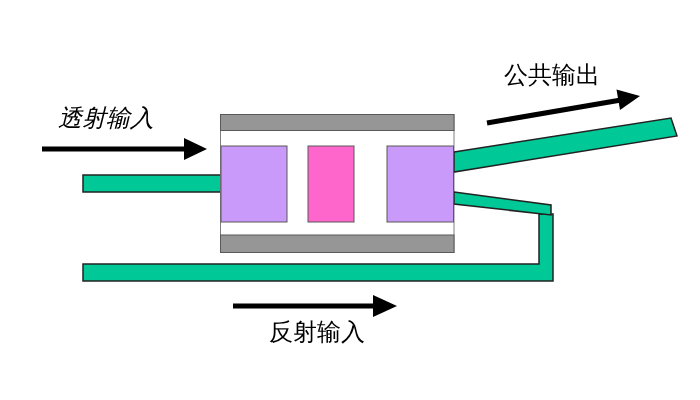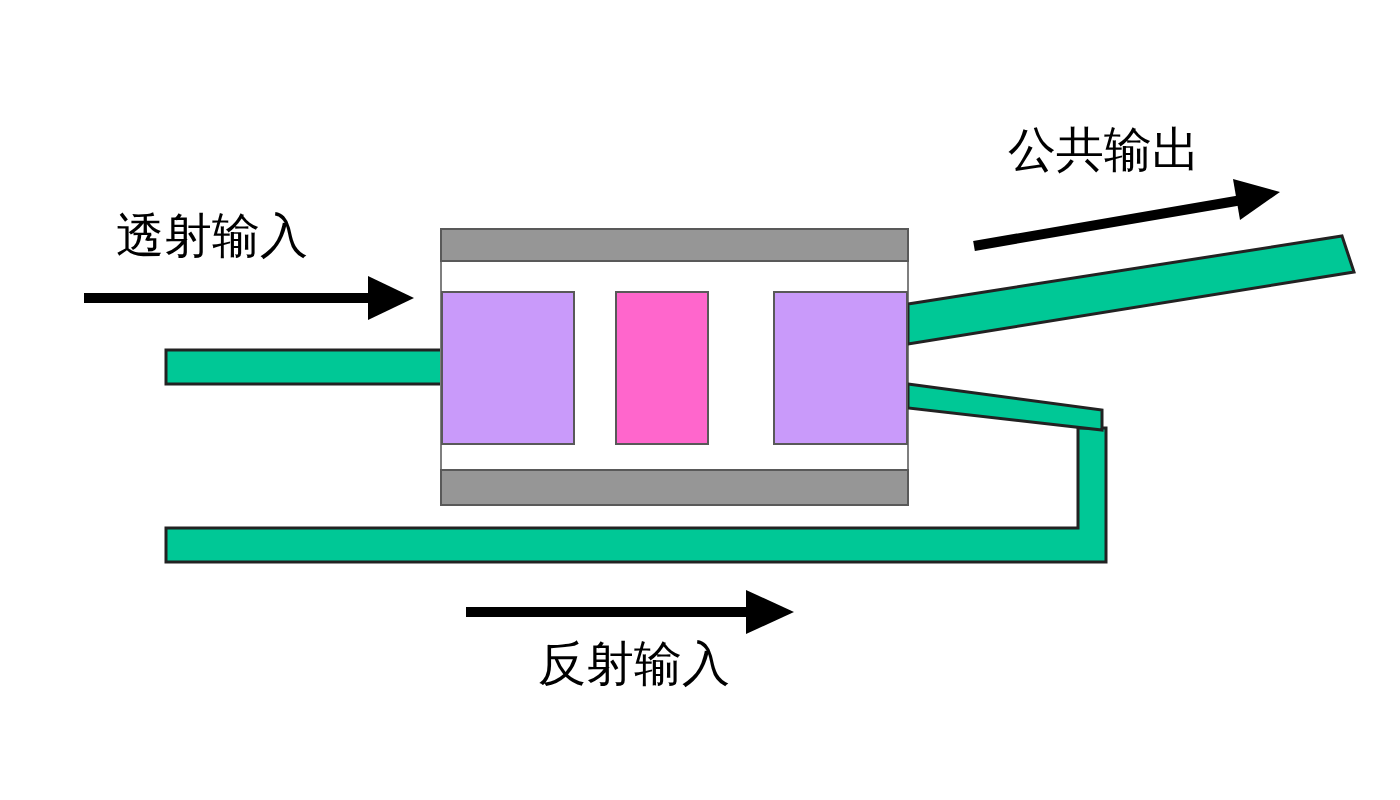--- a/index.html
+++ b/index.html
@@ -13,21 +13,21 @@
   }
   .stage svg { position: absolute; left: 0; top: 0; }
   .label {
     position: absolute;
     font-size: 24px;
     line-height: 1.2;
     color: #000000;
     white-space: nowrap;
     letter-spacing: 0px;
   }
-  .label-transmitted { left: 58px;  top: 104px; }
+  .label-transmitted { left: 58px;  top: 104px; font-style: italic; }
   .label-common     { left: 504px; top: 61px;  }
   .label-reflected  { left: 269px; top: 318px; }
 </style>
 </head>
 <body>
 
 <div class="stage">
 
   <svg width="700" height="400" viewBox="0 0 700 400">
 

